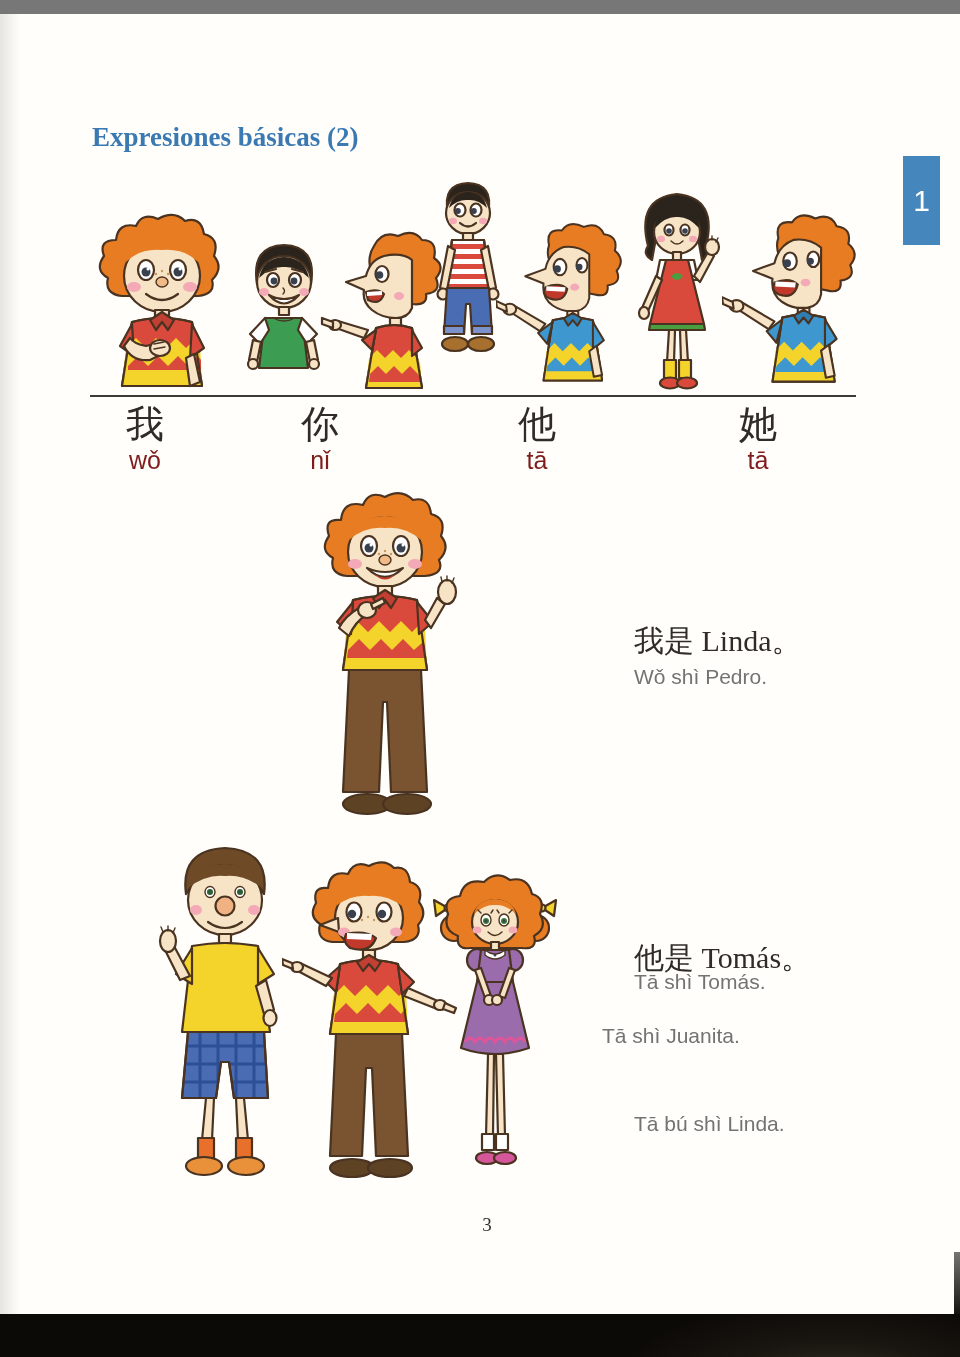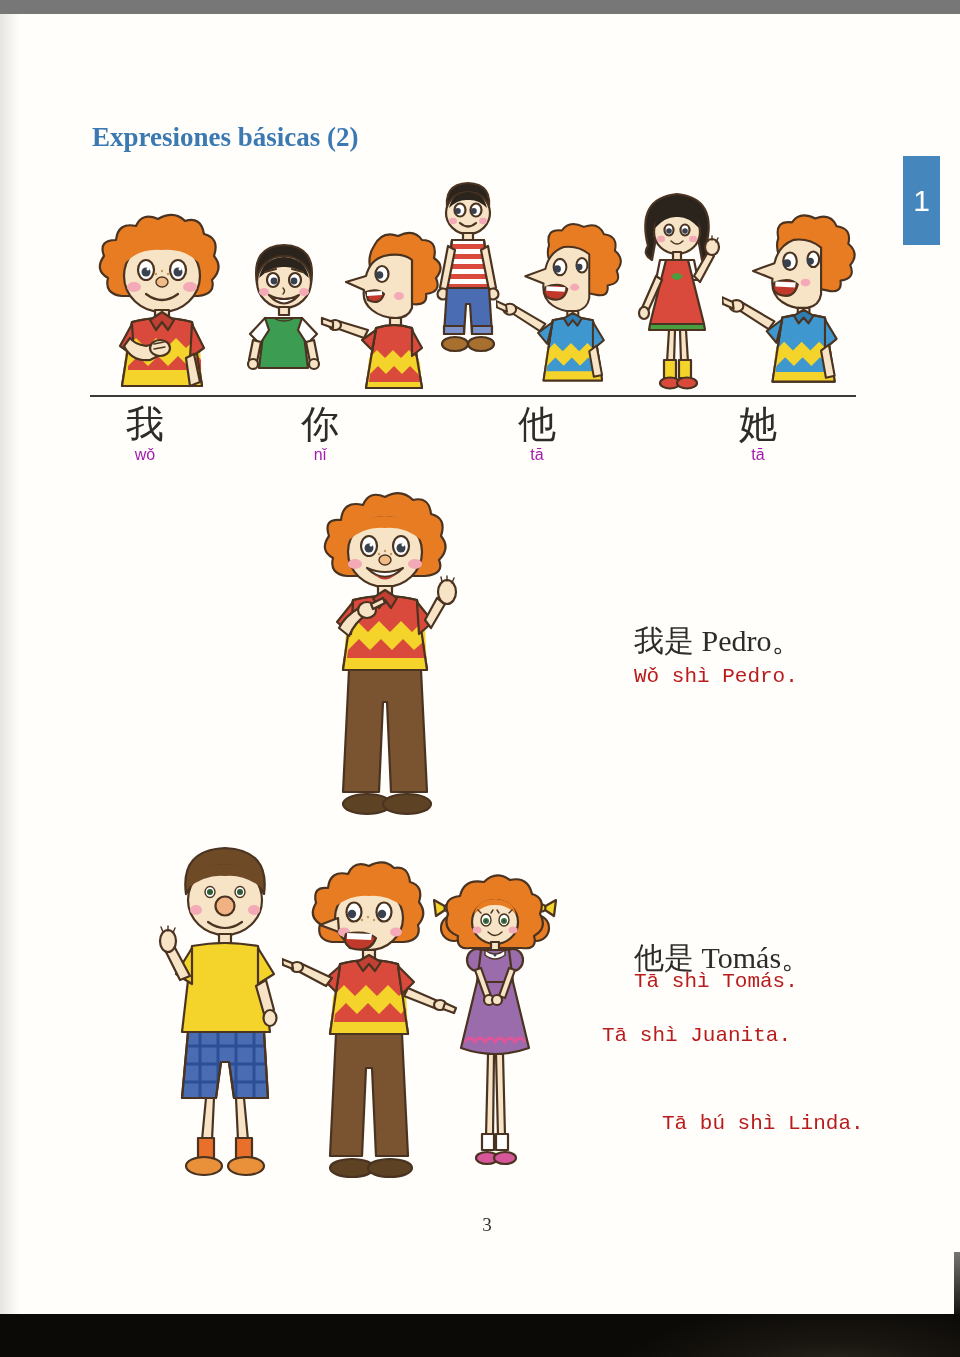--- a/index.html
+++ b/index.html
@@ -10,24 +10,24 @@
   #left-shade{left:0;top:0;width:20px;height:1357px;background:linear-gradient(90deg,#e7e5e0,#fffefb);}
   
   #title{left:92px;top:108px;font-family:"Liberation Serif","DejaVu Serif",serif;font-weight:bold;font-size:27px;color:#3b79b3;}
   
   #tab{left:903px;top:142px;width:37px;height:89px;background:#4587bd;color:#fff;display:flex;align-items:center;justify-content:center;font-size:30px;font-family:"Liberation Sans",sans-serif;}
   
   #divider{left:90px;top:381px;width:766px;height:2px;background:#3d3b38;}
   
   .vcol{transform:translateX(-50%);text-align:center;}
   .hanzi-big{font-family:"Liberation Serif","DejaVu Serif",serif;font-size:38px;color:#2f2c28;line-height:1.1;}
-  .pinyin{font-family:"Liberation Sans","DejaVu Sans",sans-serif;font-size:16px;color:#a21caf;}
+  .pinyin{font-family:"Liberation Sans","DejaVu Sans",sans-serif;font-size:25px;color:#7f1d1d;}
   
   .zh-line{font-family:"Liberation Serif","DejaVu Serif",serif;font-size:30px;color:#2f2c28;white-space:nowrap;}
-  .py-line{font-family:Liberation Mono, monospace;font-size:21px;color:#b91c1c;white-space:nowrap;}
+  .py-line{font-family:Liberation Sans, sans-serif;font-size:21px;color:#737373;white-space:nowrap;}
   
   #pagenum{left:452px;top:1200px;width:70px;text-align:center;font-family:"Liberation Serif",serif;font-size:19px;color:#33302c;}
   
   #bottom-edge{left:0;top:1300px;width:960px;height:57px;background:radial-gradient(ellipse 230px 95px at 87% 140%,#3a362b 0%,#191611 55%,#0c0a07 100%);}
   #right-edge{right:0;top:1238px;width:6px;height:62px;background:linear-gradient(to bottom,#77756f,#15130e);}
   
   svg .o{stroke:#4a3320;stroke-width:2.2;stroke-linejoin:round;stroke-linecap:round;}
   svg .th{stroke-width:1.4;}
   svg .nf{fill:none;}
   svg .skin{fill:#f7e4c6;}
@@ -300,29 +300,29 @@
     <path class="skin o" d="M84,116 L96,110 L98,115 L86,121 Z"></path>
     <path class="red o" d="M130,114 L146,134 L132,146 Z"></path>
     <path class="skin o" d="M144,140 L158,116 L150,110 L138,132 Z"></path>
     <ellipse class="skin o" cx="160" cy="104" rx="9" ry="12"></ellipse>
     <path class="nf o th" d="M155,94 L154,89 M160,93 L160,88 M165,95 L167,90"></path>
     <path class="brn o" d="M62,182 L134,182 L140,304 L104,304 L100,214 L96,214 L92,304 L56,304 Z"></path>
     <ellipse class="shoe o" cx="80" cy="316" rx="24" ry="10"></ellipse>
       <ellipse class="shoe o" cx="120" cy="316" rx="24" ry="10"></ellipse>
   </svg>
 
-  <div class="abs zh-line" style="left:634px;top:607px">我是 Pedro。</div>
+  <div class="abs zh-line" style="left:634px;top:607px">我是 Linda。</div>
   <div class="abs py-line" style="left:634px;top:651px">Wǒ shì Pedro.</div>
 
   <div class="abs zh-line" style="left:634px;top:924px">他是 Tomás。</div>
   <div class="abs py-line" style="left:634px;top:956px">Tā shì Tomás.</div>
 
   <div class="abs py-line" style="left:602px;top:1010px">Tā shì Juanita.</div>
 
-  <div class="abs py-line" style="left:662px;top:1098px">Tā bú shì Linda.</div>
+  <div class="abs py-line" style="left:634px;top:1098px">Tā bú shì Linda.</div>
 
   <svg class="abs" style="left:148px;top:826px" width="155" height="348" viewBox="0 0 155 348">
     <defs>
         <clipPath id="clipShorts">
           <path d="M40,192 L116,192 L120,258 L86,258 L81,222 L73,222 L68,258 L34,258 Z"></path>
         </clipPath>
       </defs>
     <path class="hairB o" d="M38,54 Q32,10 77,8 Q122,10 116,54 Q104,32 77,32 Q50,32 38,54 Z"></path>
     <ellipse class="skin o" cx="77" cy="60" rx="37" ry="35"></ellipse>
     <path class="hairB" stroke="none" d="M40,48 Q46,26 77,24 Q108,26 114,48 Q96,34 77,36 Q58,34 40,48 Z"></path>

